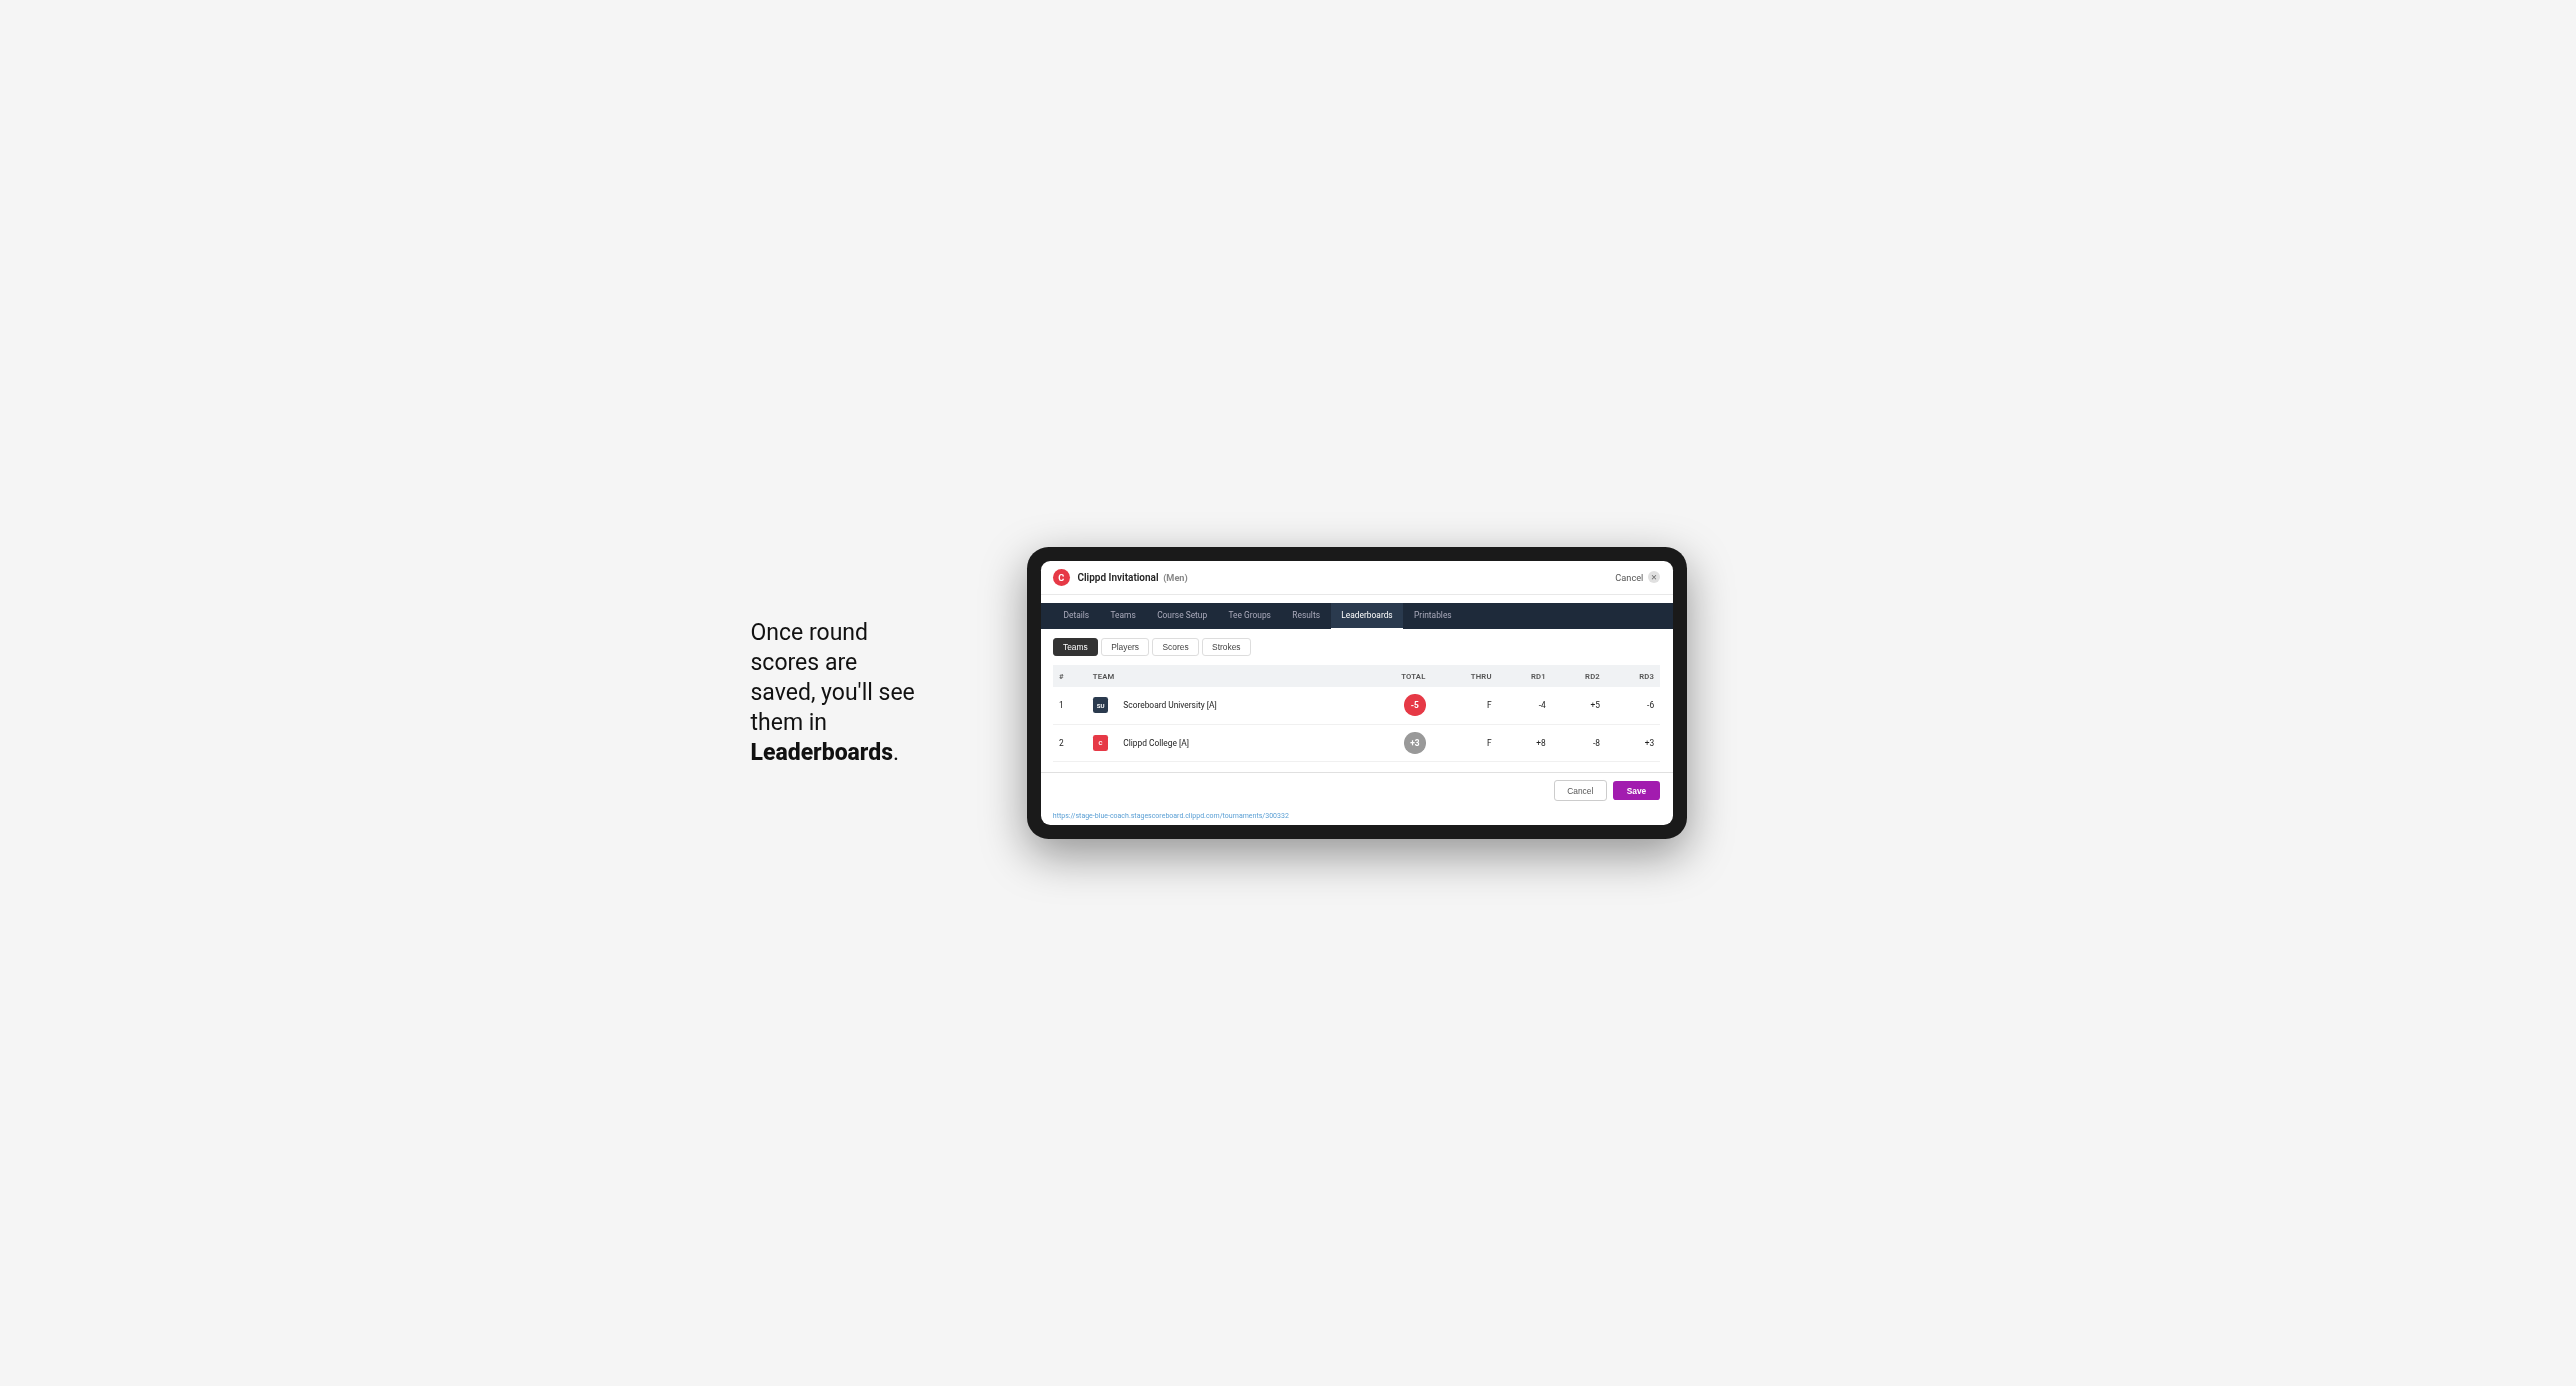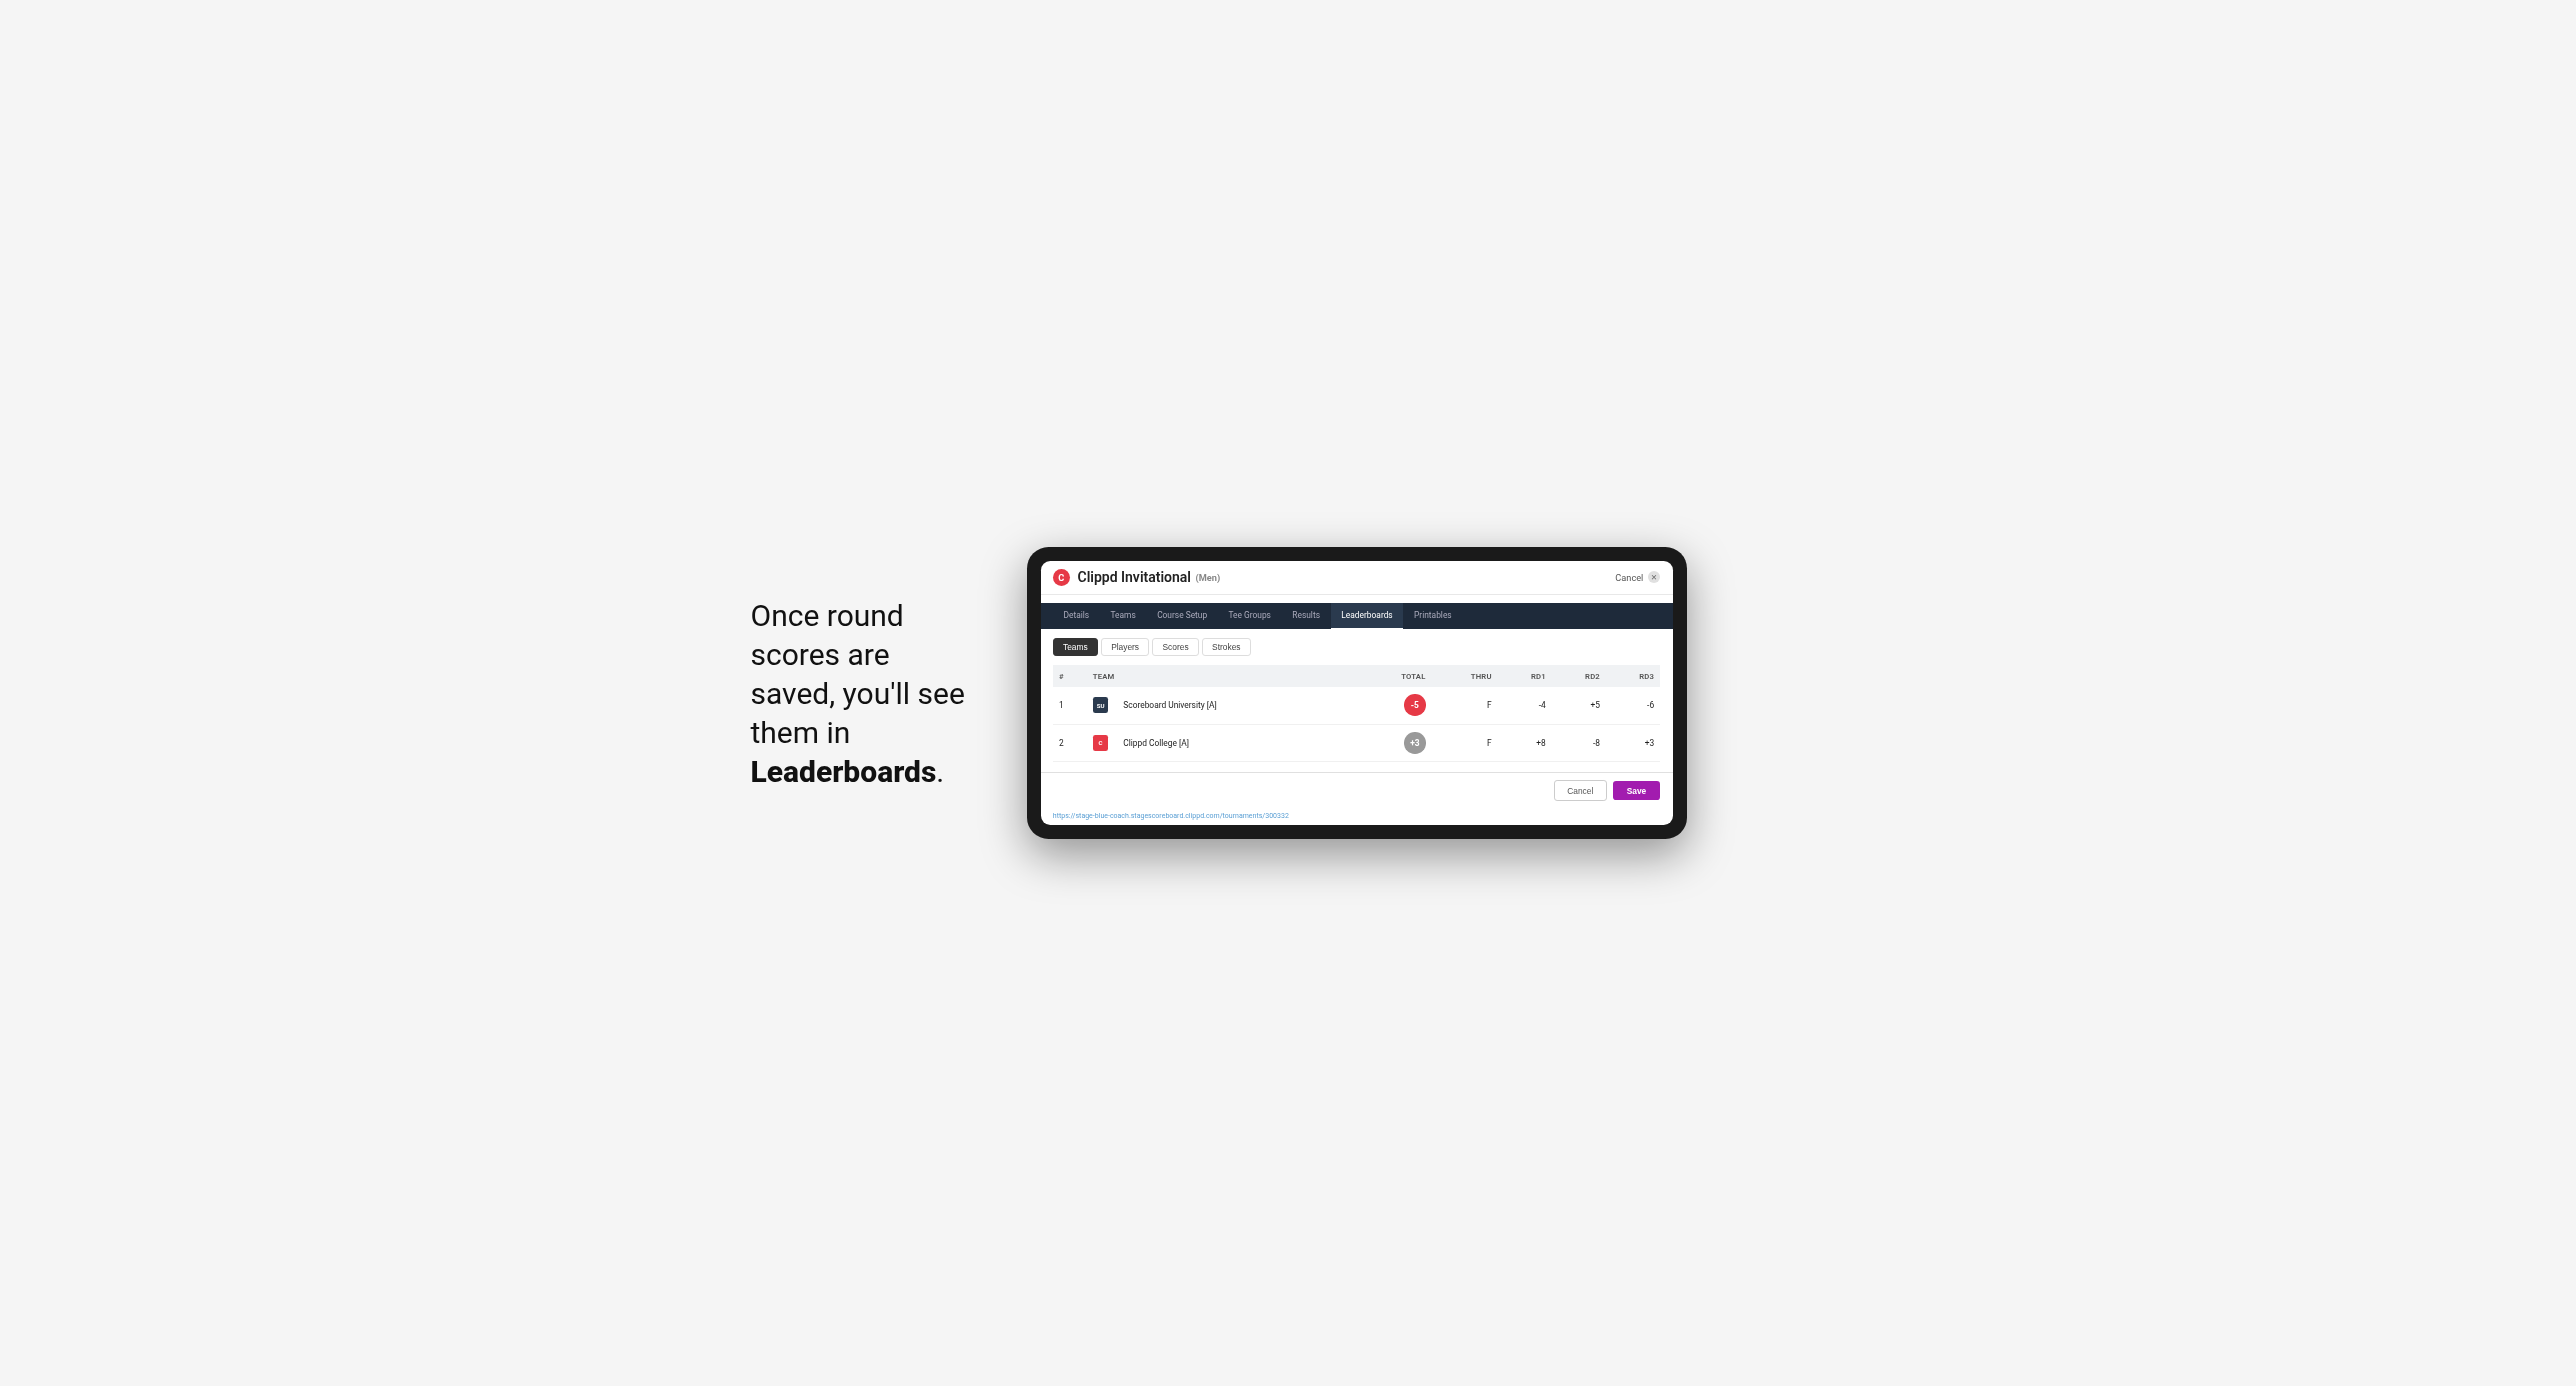--- a/index.html
+++ b/index.html
@@ -16,21 +16,21 @@
     .page-wrapper {
       display: flex;
       align-items: center;
       gap: 46px;
       max-width: 1075px;
       width: 100%;
     }
 
     .left-text {
       flex: 0 0 230px;
-      font-size: 30px;
+      font-size: 23px;
       line-height: 1.3;
       color: #111;
     }
     .left-text strong {
       font-weight: 800;
     }
 
     
     .tablet {
       flex: 1;
@@ -140,21 +140,21 @@
       display: flex;
       align-items: center;
       justify-content: center;
       color: #fff;
       font-weight: 700;
       font-size: 9.2px;
       margin-right: 7.7px;
       flex-shrink: 0;
     }
     .tournament-name {
-      font-size: 14px;
+      font-size: 10px;
       font-weight: 600;
       color: #222;
     }
     .tournament-gender {
       font-size: 9.2px;
       color: #888;
       margin-left: 4.6px;
       font-weight: bold;
     }
     .cancel-btn {

